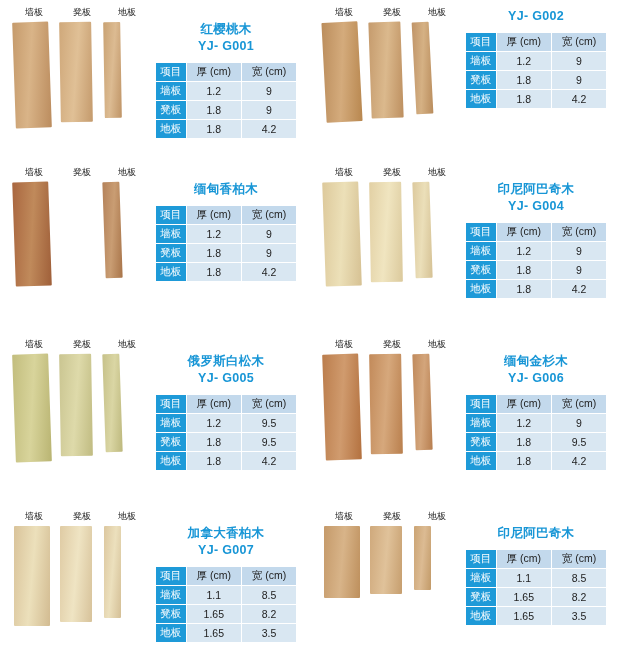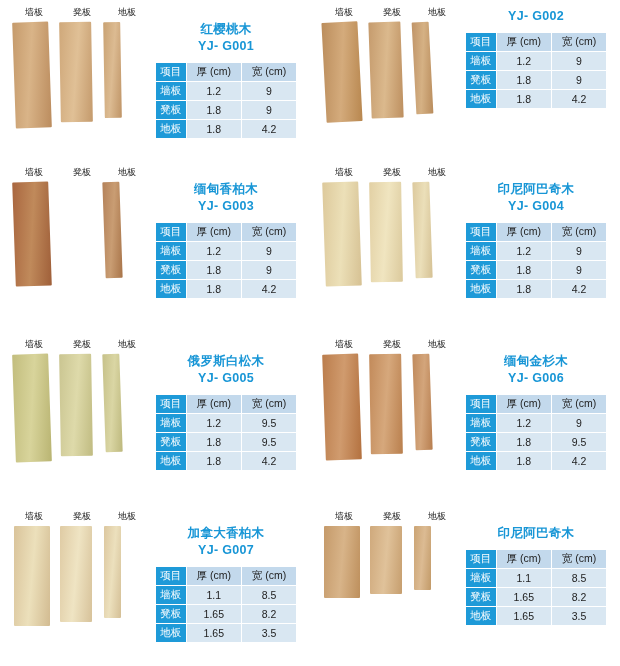--- a/index.html
+++ b/index.html
@@ -209,21 +209,20 @@
         <span class="lbl-c">地板</span>
       </div>
       <div class="planks">
         <div class="plank p1" style="height:104px;background:linear-gradient(95deg,#a9663f,#c08a5b 50%,#9f5f39);transform:rotate(-2deg);"></div>
         <div class="plank p2" style="height:100px;background:linear-gradient(95deg,#b07a4e,#c79a6c 50%,#a7seen);transform:rotate(-1deg);"></div>
         <div class="plank p3" style="height:96px;background:linear-gradient(95deg,#b4825a,#c99d73 50%,#a87449);transform:rotate(-2deg);"></div>
       </div>
     </div>
     <div class="info">
       <div class="title">缅甸香柏木</div>
-      <div class="code">YJ- G003</div>
       <table class="spec">
         <tbody>
             <tr>
           <td>项目</td>
           <td>厚 (cm)</td>
           <td>宽 (cm)</td>
         </tr>
         <tr>
           <td>墙板</td>
           <td>1.2</td>

